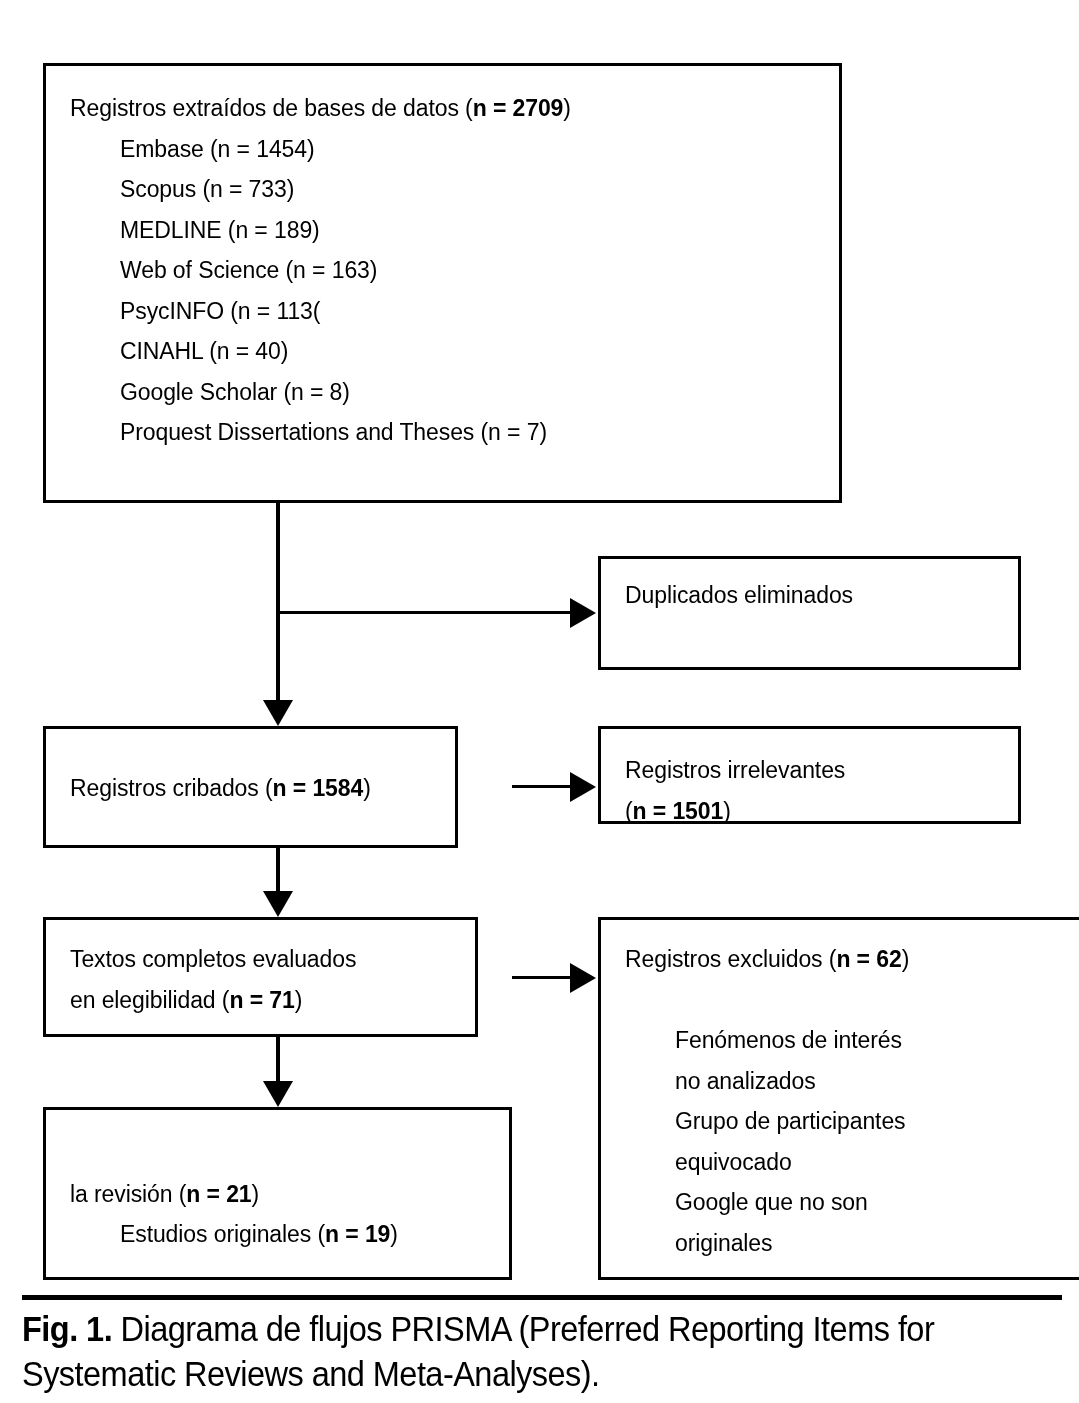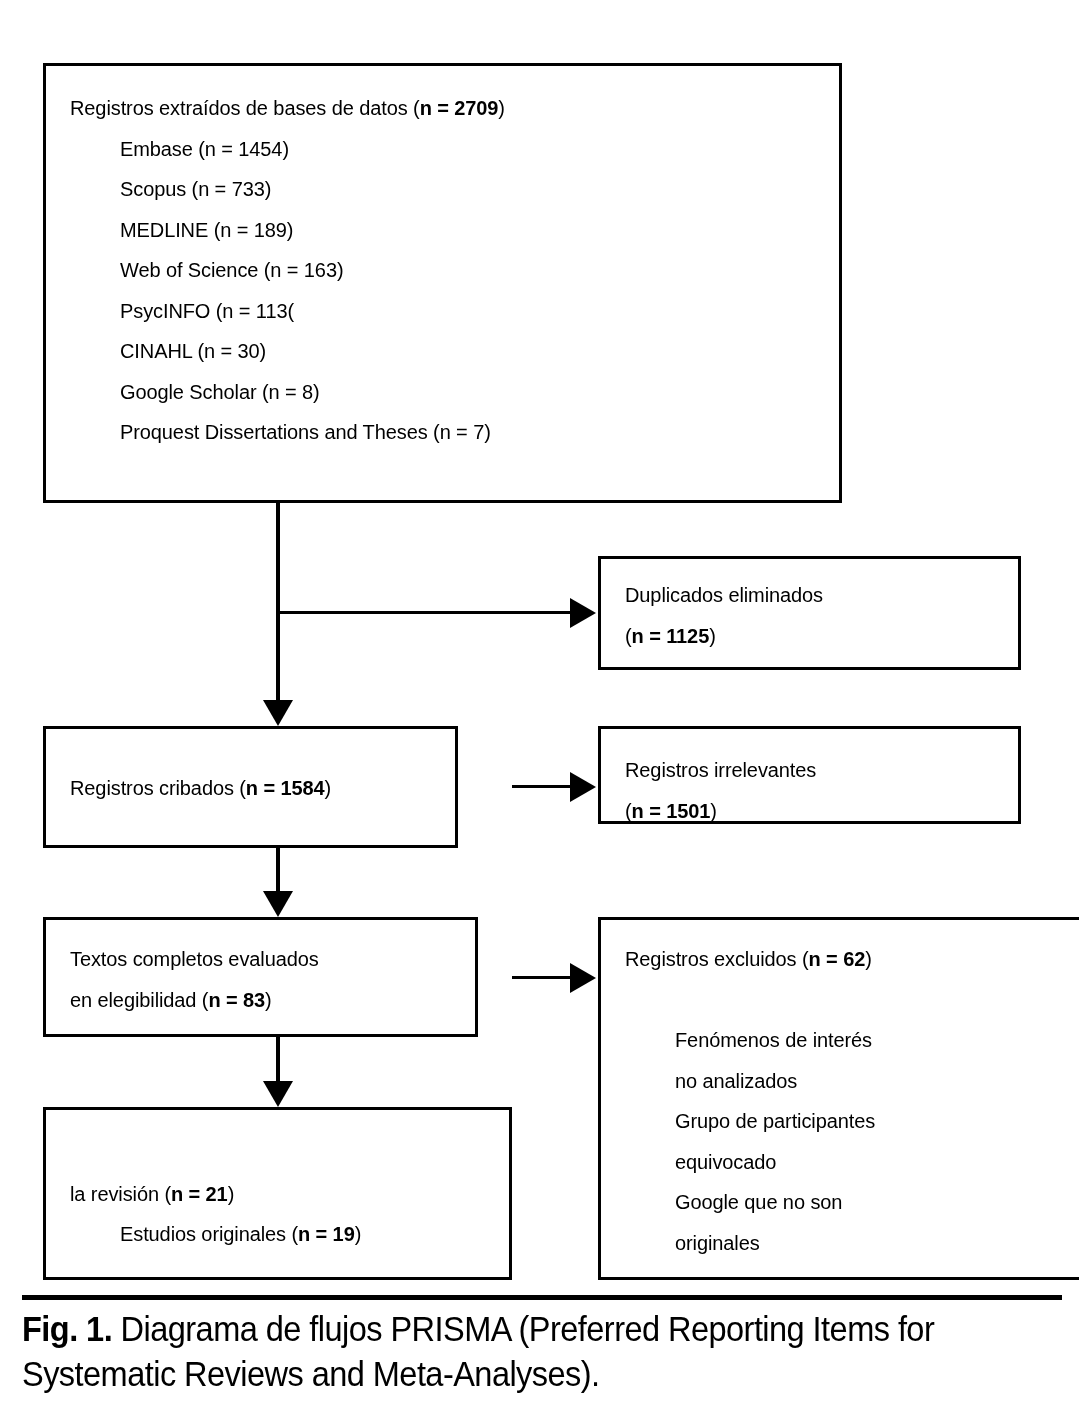--- a/index.html
+++ b/index.html
@@ -11,21 +11,21 @@
 
   .box{
     position:absolute;
     border:3px solid #000000;
     background:#ffffff;
     box-sizing:border-box;
   }
   .box .txt{
     position:absolute;
     left:24px;right:8px;
-    font-size:20px;
+    font-size:23px;
     line-height:40.5px;
     letter-spacing:-0.1px;
     white-space:nowrap;
   }
   .indent{padding-left:50px;}
   .b{font-weight:bold;}
 
   
   #box-sources{left:43px;  top:63px;   width:799px; height:440px;}
   #box-sources .txt{top:22px;}
@@ -103,52 +103,51 @@
 
 <div id="stage">
 
   <div class="box" id="box-sources">
     <div class="txt" style="top:22px;"><span>Registros extraídos de bases de datos (</span><span class="b">n = 2709</span><span>)</span></div>
     <div class="txt indent" style="top:62.5px;">Embase (n = 1454)</div>
     <div class="txt indent" style="top:103px;">Scopus (n = 733)</div>
     <div class="txt indent" style="top:143.5px;">MEDLINE (n = 189)</div>
     <div class="txt indent" style="top:184px;">Web of Science (n = 163)</div>
     <div class="txt indent" style="top:224.5px;">PsycINFO (n = 113(</div>
-    <div class="txt indent" style="top:265px;">CINAHL (n = 30)</div>
+    <div class="txt indent" style="top:265px;">CINAHL (n = 40)</div>
     <div class="txt indent" style="top:305.5px;">Google Scholar (n = 8)</div>
     <div class="txt indent" style="top:346px;">Proquest Dissertations and Theses (n = 7)</div>
   </div>
 
   <div class="vline" id="trunk-1"></div>
   <div class="arrow-down" id="trunk-1-head"></div>
   <div class="hline" id="branch-dup"></div>
   <div class="arrow-right" id="branch-dup-head"></div>
 
   <div class="box" id="box-duplicates">
     <div class="txt" style="top:16px;">Duplicados eliminados</div>
-    <div class="txt" style="top:56.5px;"><span>(</span><span class="b">n = 1125</span><span>)</span></div>
   </div>
 
   <div class="box" id="box-screened">
     <div class="txt" style="top:39px;"><span>Registros cribados (</span><span class="b">n = 1584</span><span>)</span></div>
   </div>
 
   <div class="vline" id="trunk-2"></div>
   <div class="arrow-down" id="trunk-2-head"></div>
   <div class="hline" id="branch-irr"></div>
   <div class="arrow-right" id="branch-irr-head"></div>
 
   <div class="box" id="box-irrelevant">
     <div class="txt" style="top:21px;">Registros irrelevantes</div>
     <div class="txt" style="top:61.5px;"><span>(</span><span class="b">n = 1501</span><span>)</span></div>
   </div>
 
   <div class="box" id="box-fulltext">
     <div class="txt" style="top:19px;">Textos completos evaluados</div>
-    <div class="txt" style="top:59.5px;"><span>en elegibilidad (</span><span class="b">n = 83</span><span>)</span></div>
+    <div class="txt" style="top:59.5px;"><span>en elegibilidad (</span><span class="b">n = 71</span><span>)</span></div>
   </div>
 
   <div class="vline" id="trunk-3"></div>
   <div class="arrow-down" id="trunk-3-head"></div>
   <div class="hline" id="branch-exc"></div>
   <div class="arrow-right" id="branch-exc-head"></div>
 
   <div class="box" id="box-excluded">
     <div class="txt" style="top:19px;"><span>Registros excluidos (</span><span class="b">n = 62</span><span>)</span></div>
     <div class="txt indent" style="top:100px;">Fenómenos de interés</div>

